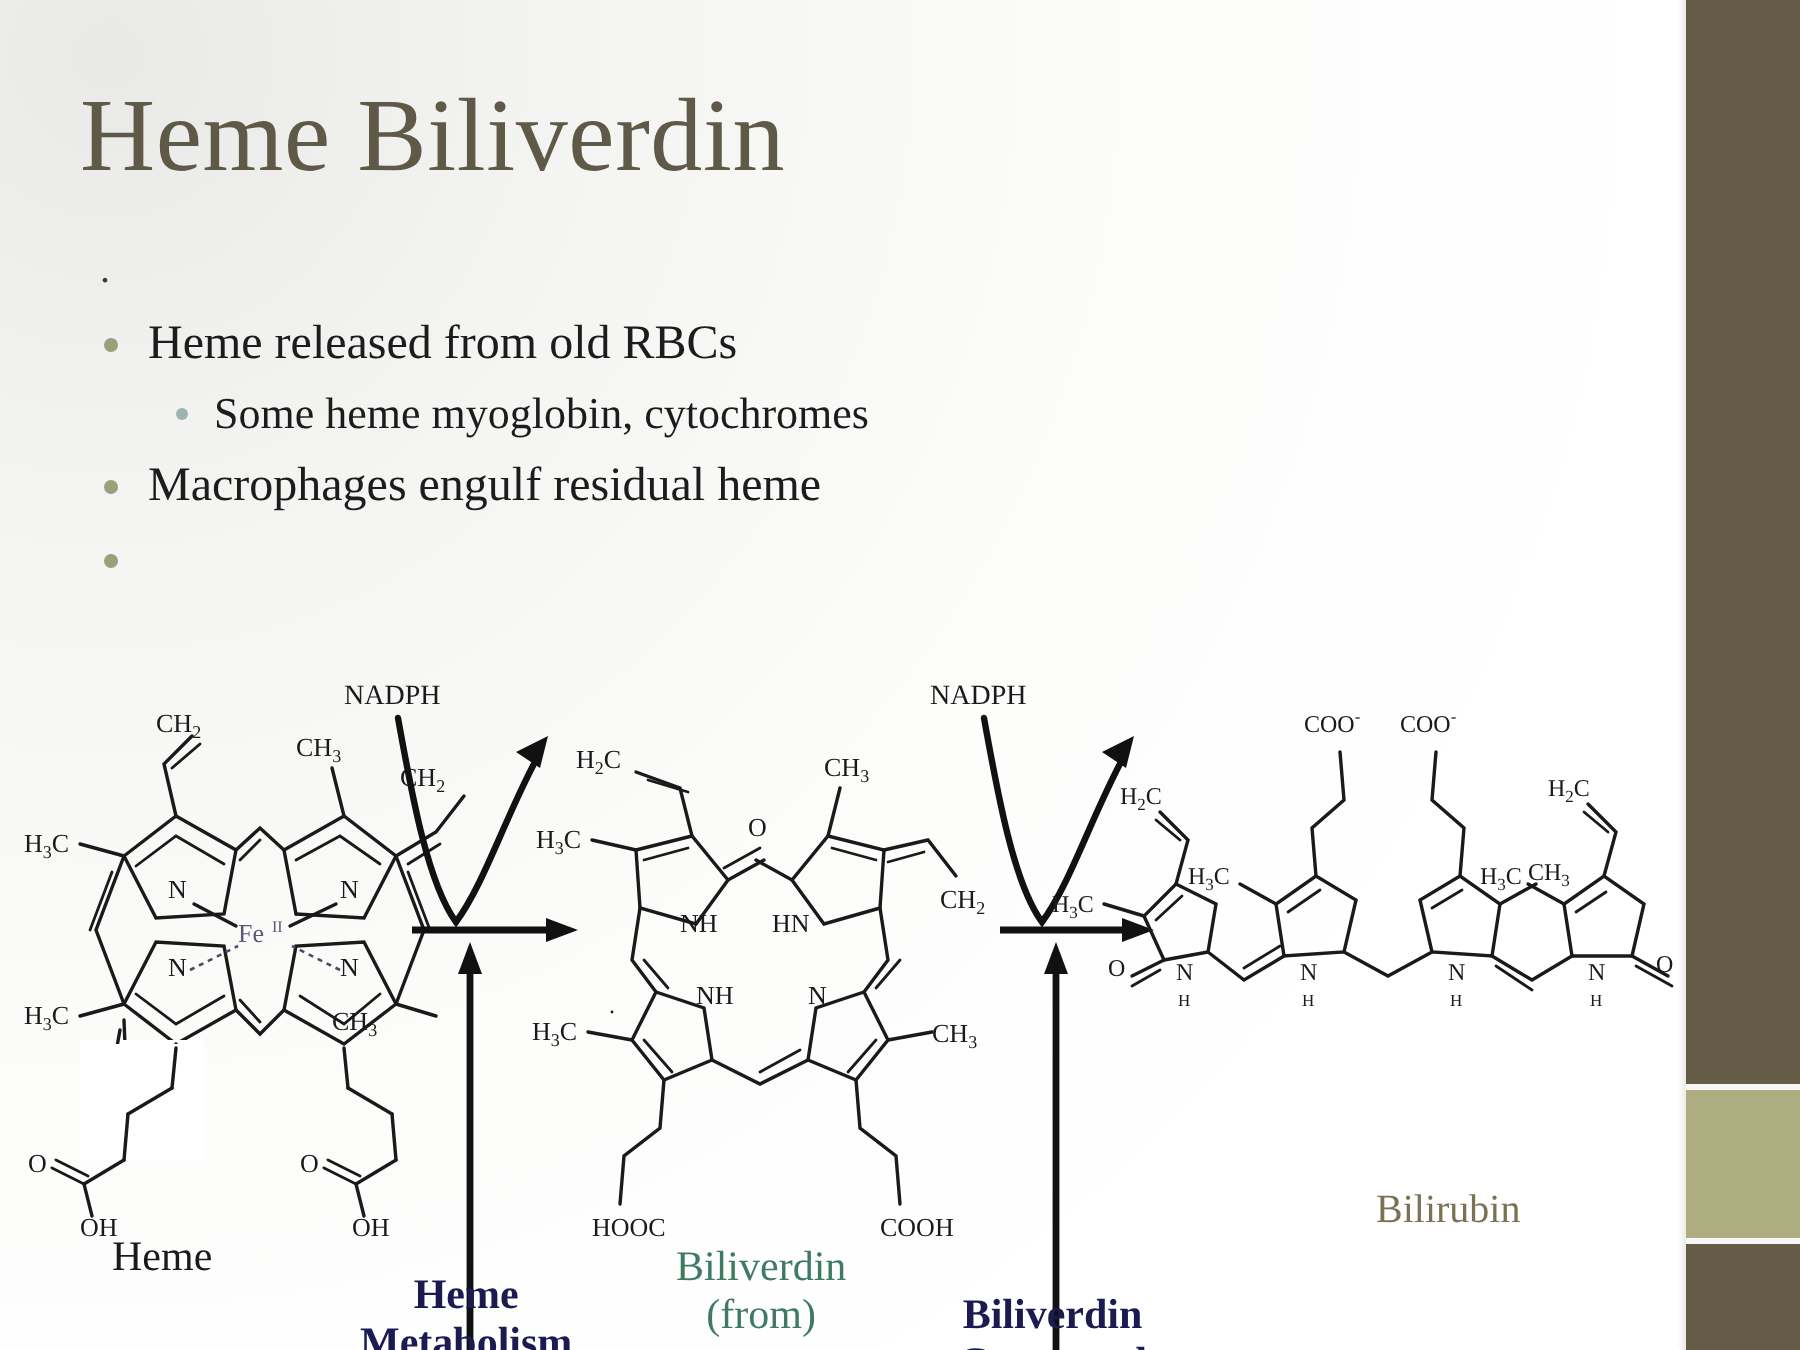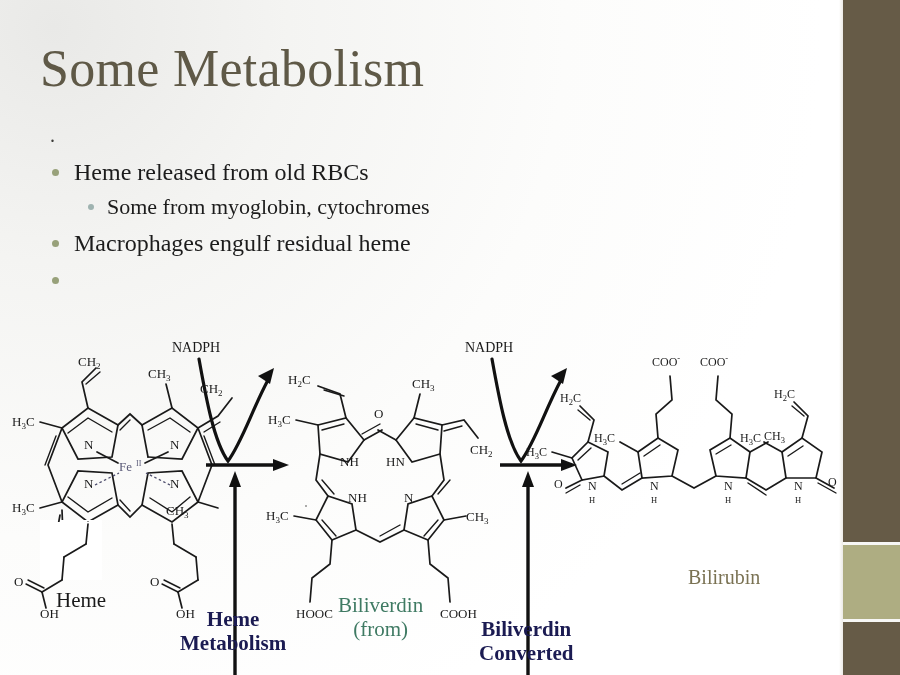--- a/index.html
+++ b/index.html
@@ -53,51 +53,51 @@
   .b2{margin-bottom:3px;padding-left:38px;}
   .b2 .dot{
     width:6px;height:6px;border-radius:50%;background:#9fb3b0;
     margin:12px 13px 0 4px;flex:none;
   }
   .b2 .txt{font-size:22px;color:#1c1c1c;line-height:1.4;}
   
   .figure{position:absolute;left:0;top:330px;width:845px;height:345px;}
   .figure svg{display:block;}
   
-  .cap{position:absolute;white-space:nowrap;}
+  .cap{position:absolute;white-space:nowrap;margin-top:28px;}
   .cap-heme{left:56px;top:588px;font-size:21px;color:#1a1a1a;}
   .cap-enz{font-weight:bold;color:#1b1b52;font-size:21px;line-height:1.12;}
   .cap-ho{left:180px;top:608px;text-align:center;}
   .cap-br{left:479px;top:618px;text-align:center;}
   .cap-bv{left:338px;top:594px;color:#3f7a63;font-size:21px;line-height:1.14;text-align:center;}
   .cap-bili{left:688px;top:566px;color:#7a7253;font-size:20px;line-height:1.16;text-align:center;}
   .cap-bili .l2{margin-left:-16px;}
 </style>
 </head>
 <body>
 
 <div class="slide">
 
   <div class="bar-main"></div>
   <div class="bar-gap" style="top:542px;"></div>
   <div class="bar-accent" style="top:545px;height:74px;"></div>
   <div class="bar-gap" style="top:619px;"></div>
   <div class="bar-edge"></div>
 
-  <div class="title">Some Metabolism</div>
+  <div class="title">Heme Biliverdin</div>
   <div class="tiny-dot">.</div>
 
   <div class="bullets">
     <div class="b-row b1">
       <div class="dot"></div>
       <div class="txt">Heme released from old RBCs</div>
     </div>
     <div class="b-row b2">
       <div class="dot"></div>
-      <div class="txt">Some from myoglobin, cytochromes</div>
+      <div class="txt">Some heme myoglobin, cytochromes</div>
     </div>
     <div class="b-row b1">
       <div class="dot"></div>
       <div class="txt">Macrophages engulf residual heme</div>
     </div>
     <div class="b-row b1">
       <div class="dot"></div>
     </div>
   </div>
 

